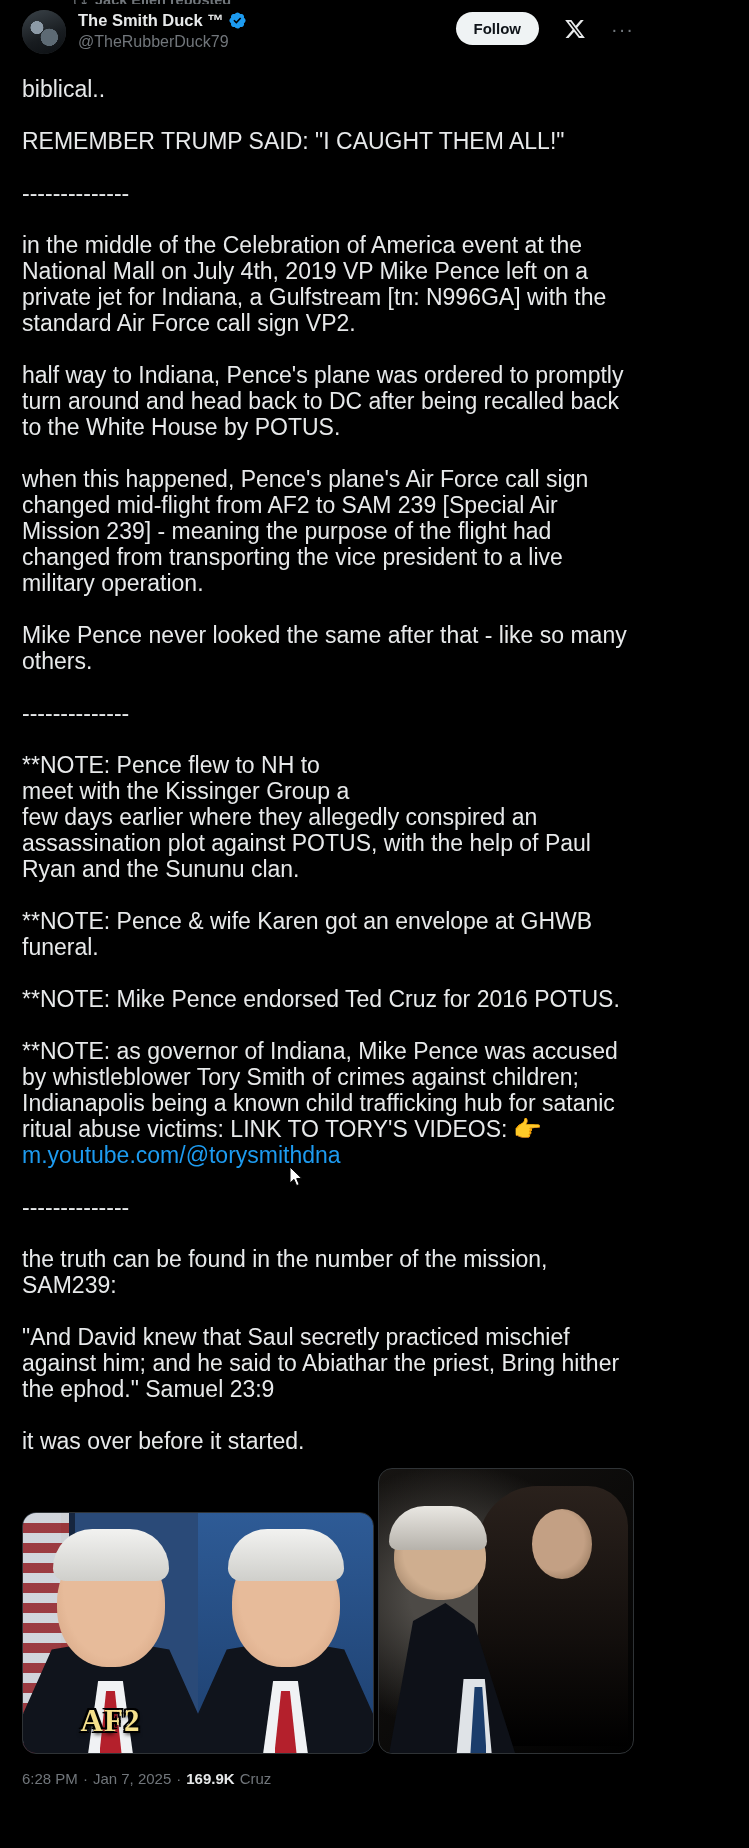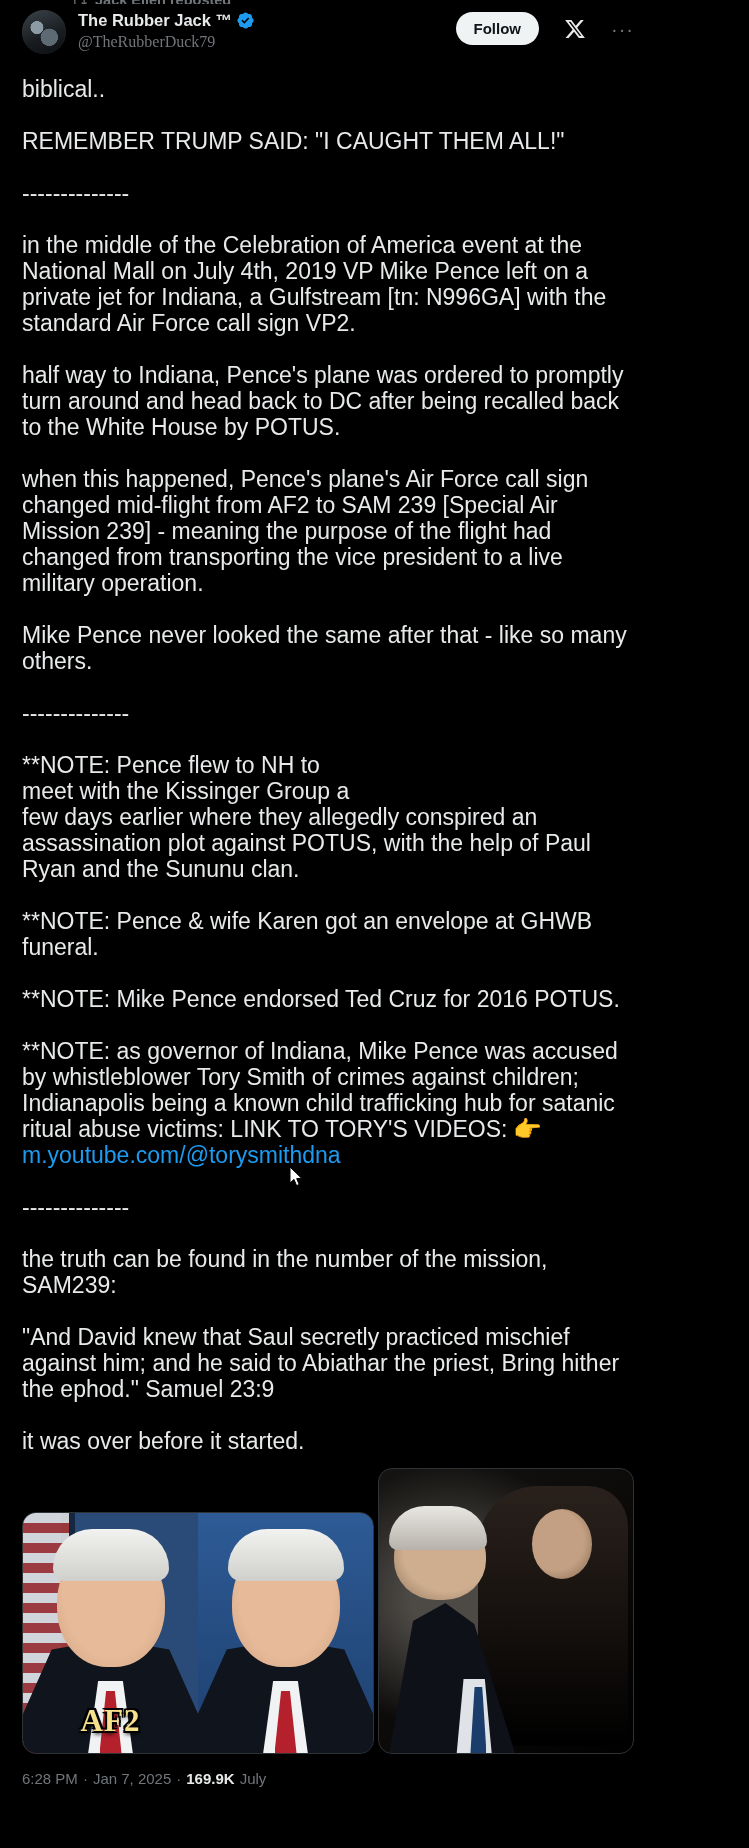--- a/index.html
+++ b/index.html
@@ -74,21 +74,20 @@
   }
   .verified {
     width: 19px; height: 19px;
     flex: 0 0 19px;
     display: inline-block;
   }
   .handle {
     color: #71767b;
     font-size: 16px;
     margin-top: 1px;
-    font-family: Liberation Serif, serif;
   }
   .header-right {
     display: flex;
     align-items: center;
     gap: 25px;
     margin-left: auto;
     padding-top: 2px;
   }
   .follow-btn {
     background: #eff3f4;
@@ -308,21 +307,21 @@
     </span>
     <span>Jack Ellen reposted</span>
   </div>
 
   <div class="header">
     <div class="avatar">
       <div class="av-img"></div>
     </div>
     <div class="names">
       <div class="name-row">
-        <span class="display-name">The Rubber Jack ™</span>
+        <span class="display-name">The Smith Duck ™</span>
         <span class="verified">
           <svg viewBox="0 0 22 22" width="19" height="19">
               <path fill="#1d9bf0" d="M20.396 11c-.018-.646-.215-1.275-.57-1.816-.354-.54-.852-.972-1.438-1.246.223-.607.27-1.264.14-1.897-.131-.634-.437-1.218-.882-1.687-.47-.445-1.053-.75-1.687-.882-.633-.13-1.29-.083-1.897.14-.273-.587-.704-1.086-1.245-1.44S11.647 1.62 11 1.604c-.646.017-1.273.213-1.813.568s-.969.854-1.24 1.44c-.608-.223-1.267-.272-1.902-.14-.635.13-1.22.436-1.69.882-.445.47-.749 1.055-.878 1.688-.13.633-.08 1.29.144 1.896-.587.274-1.087.705-1.443 1.245-.356.54-.555 1.17-.574 1.817.02.647.218 1.276.574 1.817.356.54.856.972 1.443 1.245-.224.606-.274 1.263-.144 1.896.13.634.433 1.218.877 1.688.47.443 1.054.747 1.687.878.633.132 1.29.084 1.897-.136.274.586.705 1.084 1.246 1.439.54.354 1.17.551 1.816.569.647-.016 1.276-.213 1.817-.567s.972-.854 1.245-1.44c.604.239 1.266.296 1.903.164.636-.132 1.22-.447 1.68-.907.46-.46.776-1.044.908-1.681s.075-1.299-.165-1.903c.586-.274 1.084-.705 1.439-1.246.354-.54.551-1.17.569-1.816zM9.662 14.85l-3.429-3.428 1.293-1.302 2.072 2.072 4.4-4.794 1.347 1.246z"></path>
             </svg>
         </span>
       </div>
       <div class="handle">@TheRubberDuck79</div>
     </div>
     <div class="header-right">
       <button class="follow-btn">Follow</button>
@@ -397,21 +396,21 @@
       <div class="mr-hairL"></div>
     </div>
   </div>
 
   <div class="footer">
     <span>6:28 PM</span>
     <span>·</span>
     <span>Jan 7, 2025</span>
     <span>·</span>
     <b>169.9K</b>
-    <span>July</span>
+    <span>Cruz</span>
   </div>
 
   <div class="cursor">
     <svg viewBox="0 0 14 21" width="14" height="21">
       <path d="M1 1 L1 17 L5 13.4 L7.6 19.6 L10.2 18.5 L7.7 12.6 L12.6 12.3 Z" fill="#fff" stroke="#000" stroke-width="1"></path>
     </svg>
   </div>
 
 </div>
 

